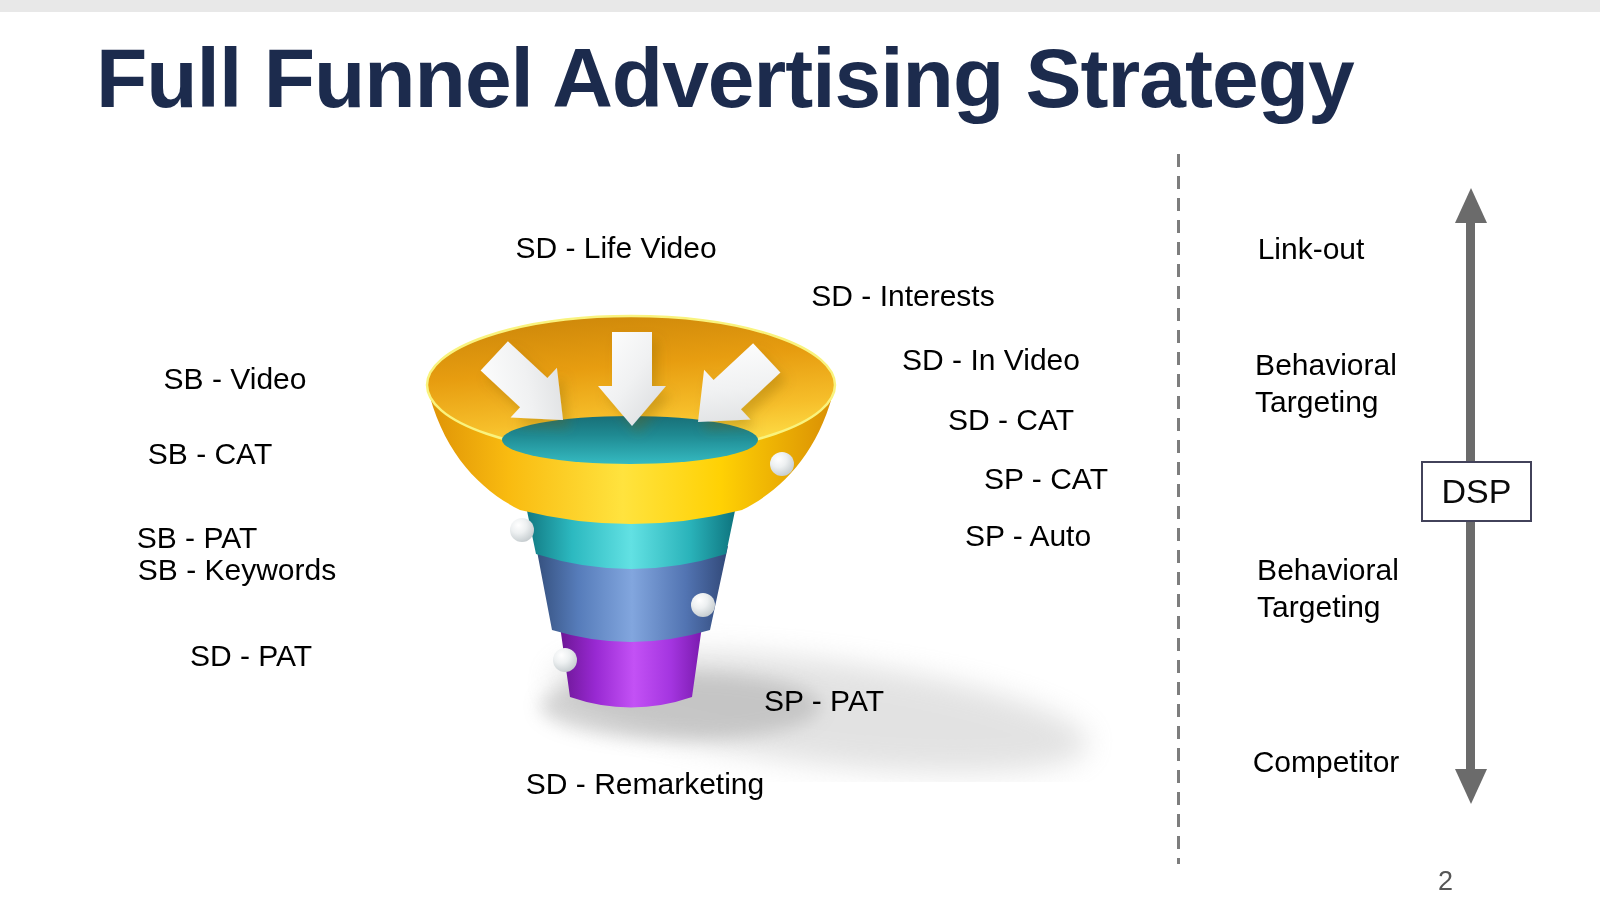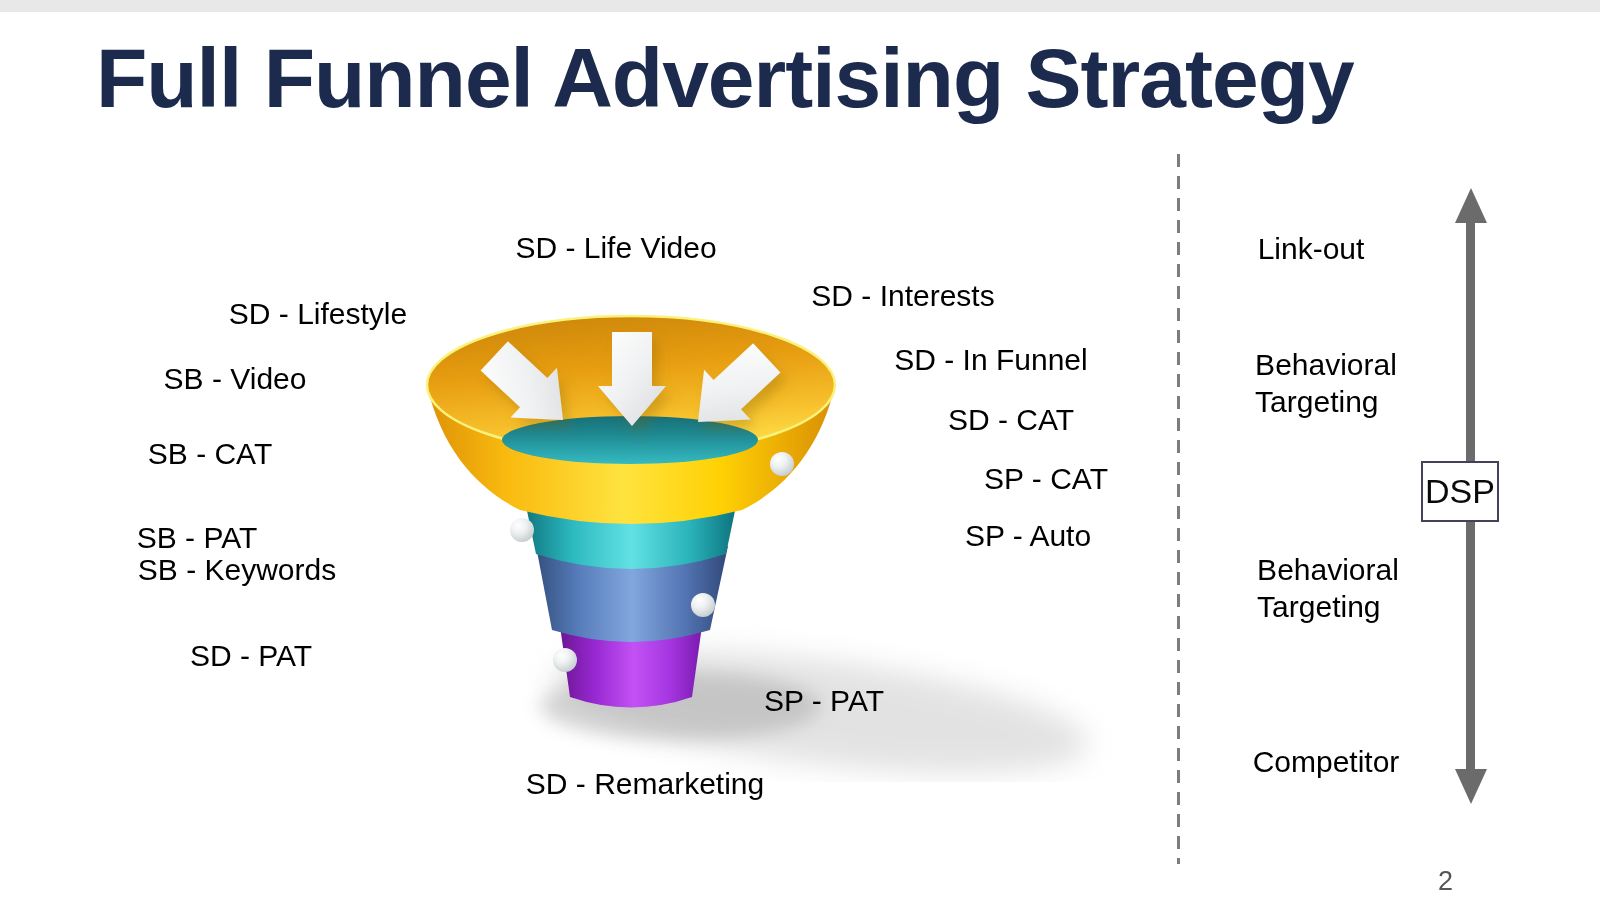--- a/index.html
+++ b/index.html
@@ -26,21 +26,21 @@
     position:absolute;transform:translate(-50%,-50%);
     font-size:30px;color:#000;text-align:left;line-height:37px;white-space:nowrap;
   }
   .varrow-shaft{
     position:absolute;left:1466px;top:205px;width:9px;height:558px;background:#6b6b6b;
   }
   .varrow-head{position:absolute;width:0;height:0;left:1455px;}
   .varrow-head.up{top:176px;border-left:16px solid transparent;border-right:16px solid transparent;border-bottom:35px solid #6b6b6b;}
   .varrow-head.down{top:757px;border-left:16px solid transparent;border-right:16px solid transparent;border-top:35px solid #6b6b6b;}
   .dsp-box{
-    position:absolute;left:1421px;top:449px;width:78px;height:61px;
+    position:absolute;left:1421px;top:449px;width:111px;height:61px;
     background:#ffffff;border:2px solid #42425a;box-sizing:border-box;
     display:flex;align-items:center;justify-content:center;
     font-size:34px;color:#0a0a0a;z-index:5;
   }
   .page-num{
     position:absolute;left:1438px;top:854px;font-size:27px;color:#565656;
   }
 </style>
 </head>
 <body>
@@ -133,29 +133,28 @@
 
     <g>
       <circle cx="402" cy="182" r="12" fill="url(#gSphere)"></circle>
       <circle cx="142" cy="248" r="12" fill="url(#gSphere)"></circle>
       <circle cx="323" cy="323" r="12" fill="url(#gSphere)"></circle>
       <circle cx="185" cy="378" r="12" fill="url(#gSphere)"></circle>
     </g>
   </svg>
 
   <div class="lbl" style="left:616px;top:236px">SD - Life Video</div>
-  <div class="lbl" style="left:318px;top:302px">SD - Lifestyle</div>
   <div class="lbl" style="left:235px;top:367px">SB - Video</div>
   <div class="lbl" style="left:210px;top:442px">SB - CAT</div>
   <div class="lbl" style="left:197px;top:526px">SB - PAT</div>
   <div class="lbl" style="left:237px;top:558px">SB - Keywords</div>
   <div class="lbl" style="left:251px;top:644px">SD - PAT</div>
   <div class="lbl" style="left:645px;top:772px">SD - Remarketing</div>
   <div class="lbl" style="left:903px;top:284px">SD - Interests</div>
-  <div class="lbl" style="left:991px;top:348px">SD - In Funnel</div>
+  <div class="lbl" style="left:991px;top:348px">SD - In Video</div>
   <div class="lbl" style="left:1011px;top:408px">SD - CAT</div>
   <div class="lbl" style="left:1046px;top:467px">SP - CAT</div>
   <div class="lbl" style="left:1028px;top:524px">SP - Auto</div>
   <div class="lbl" style="left:824px;top:689px">SP - PAT</div>
 
   <div class="divider"></div>
 
   <div class="panel-lbl" style="left:1311px;top:236px">
     <span>Link-out</span>
   </div>

